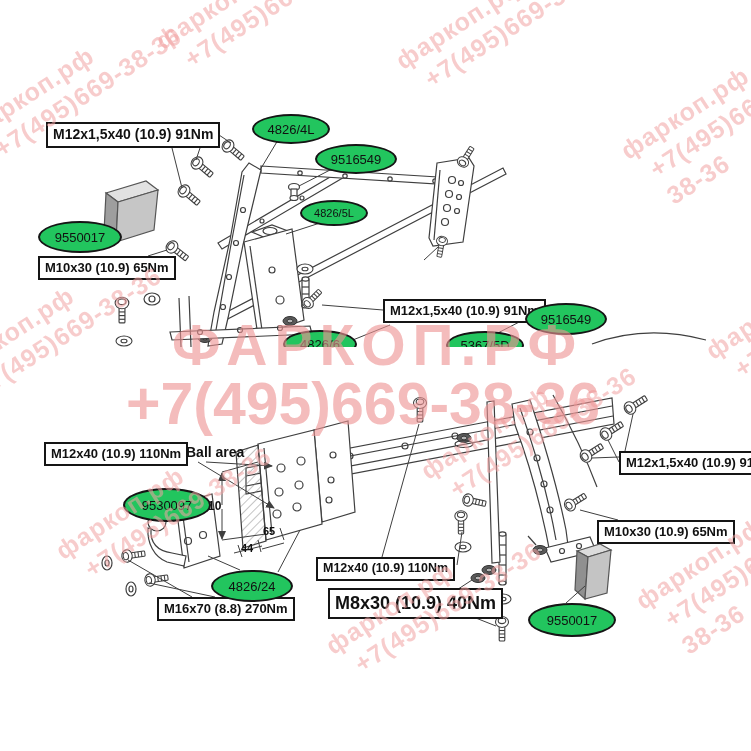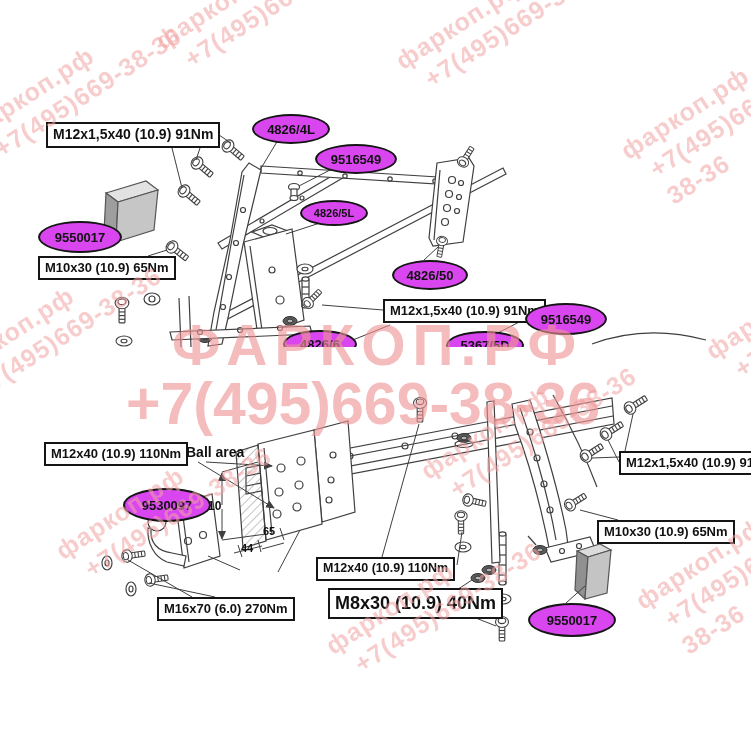--- a/index.html
+++ b/index.html
@@ -8,22 +8,22 @@
   svg{position:absolute;left:0;top:0;}
   svg line, svg path, svg ellipse, svg circle, svg rect{vector-effect:none;}
 
   
   .top-clip{position:absolute;left:0;top:0;width:751px;height:347px;overflow:hidden;}
 
   
   .lbl-box{position:absolute;border:2px solid #151515;background:#fff;color:#111;
            font-weight:bold;font-size:13px;line-height:1.25;padding:2px 5px;white-space:nowrap;z-index:30;}
   
-  .lbl-ell{position:absolute;border:2px solid #151515;background:#d946ef;color:#111;border-radius:50%;
-           font-weight:bold;font-size:13px;display:flex;align-items:center;justify-content:center;
+  .lbl-ell{position:absolute;border:2px solid #151515;background:#22c55e;color:#111;border-radius:50%;
+           font-weight:normal;font-size:13px;display:flex;align-items:center;justify-content:center;
            white-space:nowrap;z-index:30;}
   .plain-lbl{position:absolute;color:#111;font-weight:bold;font-size:14px;white-space:nowrap;z-index:30;}
 
   
   .wm-layer{position:absolute;inset:0;pointer-events:none;z-index:40;}
   .wm-tile{position:absolute;transform:rotate(-33deg);transform-origin:left top;
            font-weight:bold;line-height:1.25;opacity:.55;}
   .wm-tile span{display:block;font-size:25px;letter-spacing:1px;}
   .wm-tile span:last-child{margin-left:14px;}
   .wm-big{position:absolute;font-weight:bold;opacity:.62;white-space:nowrap;}
@@ -284,33 +284,33 @@
   <div class="top-clip">
     <div class="lbl-ell" style="left:283px;top:330px;width:70px;height:24px;">4826/6</div>
     <div class="lbl-ell" style="left:446px;top:331px;width:74px;height:24px;">5367/5D</div>
   </div>
 
   <div class="lbl-box" style="left:46px;top:122px;font-size:14px;">M12x1,5x40 (10.9) 91Nm</div>
   <div class="lbl-box" style="left:38px;top:256px;">M10x30 (10.9) 65Nm</div>
   <div class="lbl-box" style="left:383px;top:299px;">M12x1,5x40 (10.9) 91Nm</div>
   <div class="lbl-box" style="left:44px;top:442px;">M12x40 (10.9) 110Nm</div>
   <div class="plain-lbl" style="left:172px;top:444px;margin-left:14px;">Ball area</div>
-  <div class="lbl-box" style="left:157px;top:597px;">M16x70 (6.0) 270Nm</div>
+  <div class="lbl-box" style="left:157px;top:597px;">M16x70 (8.8) 270Nm</div>
   <div class="lbl-box" style="left:316px;top:557px;font-size:12.5px;">M12x40 (10.9) 110Nm</div>
   <div class="lbl-box" style="left:328px;top:588px;font-size:18px;">M8x30 (10.9) 40Nm</div>
   <div class="lbl-box" style="left:619px;top:451px;">M12x1,5x40 (10.9) 91Nm</div>
   <div class="lbl-box" style="left:597px;top:520px;">M10x30 (10.9) 65Nm</div>
 
   <div class="lbl-ell" style="left:252px;top:114px;width:74px;height:26px;">4826/4L</div>
   <div class="lbl-ell" style="left:315px;top:144px;width:78px;height:26px;">9516549</div>
   <div class="lbl-ell" style="left:38px;top:221px;width:80px;height:28px;">9550017</div>
   <div class="lbl-ell" style="left:300px;top:200px;width:64px;height:22px;font-size:11px;">4826/5L</div>
-  <div class="lbl-ell" style="left:392px;top:260px;width:72px;height:26px;">4826/50</div>
   <div class="lbl-ell" style="left:525px;top:303px;width:78px;height:28px;">9516549</div>
   <div class="lbl-ell" style="left:123px;top:488px;width:84px;height:30px;">9530097</div>
+  <div class="lbl-ell" style="left:211px;top:570px;width:78px;height:28px;">4826/24</div>
   <div class="lbl-ell" style="left:528px;top:603px;width:84px;height:30px;">9550017</div>
 
   <div class="wm-layer">
     <div id="wm-tiles">
         <div class="wm-tile" style="left: 150px; top: 30px; color: rgb(242, 163, 163);">
           <span>фаркоп.рф</span>
           <span>+7(495)669-38-36</span>
         </div>
         <div class="wm-tile" style="left: 390px; top: 50px; color: rgb(242, 163, 163);">
           <span>фаркоп.рф</span>

